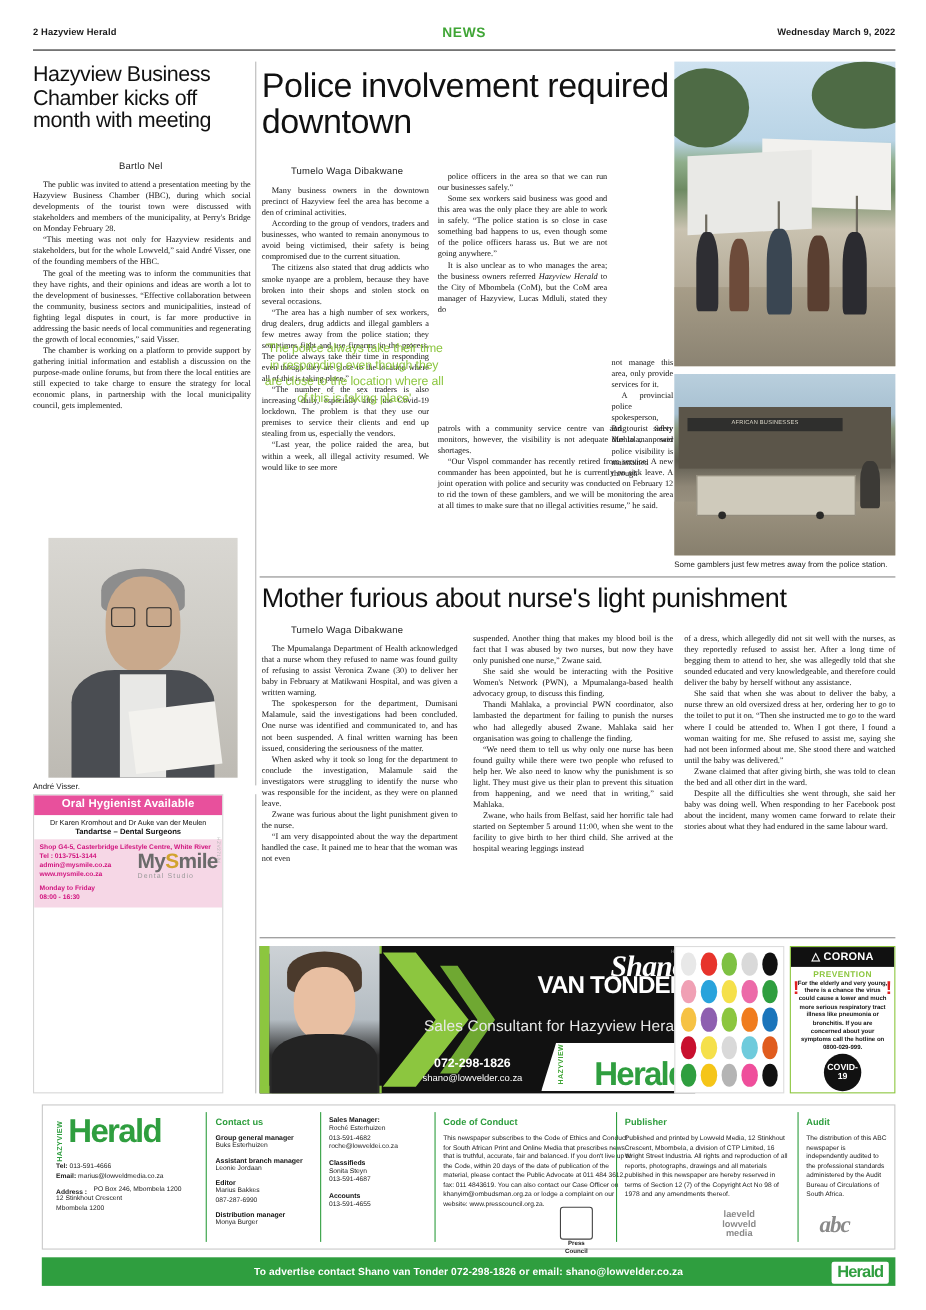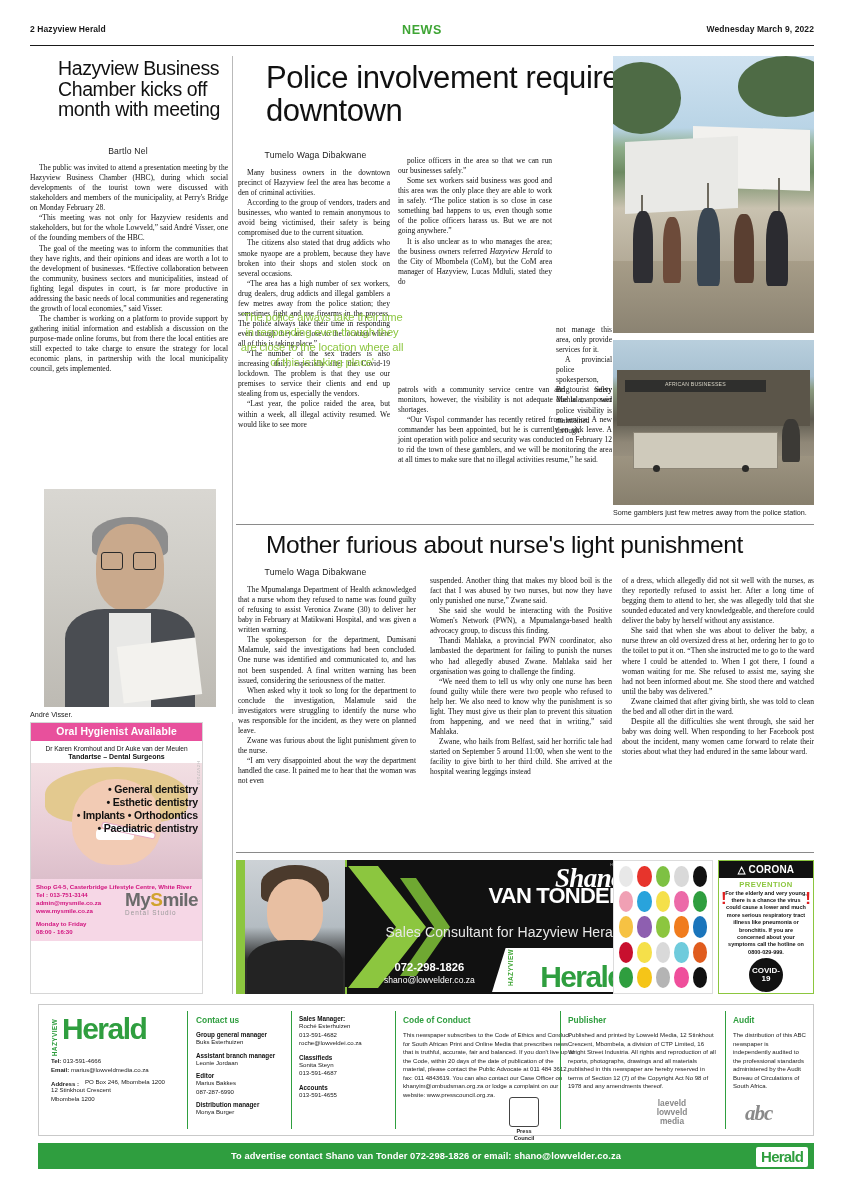--- a/index.html
+++ b/index.html
@@ -31,21 +31,20 @@
 
   
   .vrule { position: absolute; background: #b9b9b9; width: 1px; }
   .hrule { position: absolute; background: #8a8a8a; height: 1px; }
 
   
   .hl-sans {
     font-family: "Liberation Sans", sans-serif;
     font-weight: 400; color:#111; line-height: 1.06;
     letter-spacing: -0.4px;
-    margin-left: 28px;
   }
   .byline {
     font-family: "Liberation Sans", sans-serif;
     font-size: 8.6px; color:#222; text-align:center; letter-spacing:.2px;
   }
   .body-col {
     font-family: "Liberation Serif", serif;
     font-size: 7.55px; line-height: 1.335; color:#111;
     text-align: justify; hyphens: none;
   }
@@ -234,32 +233,20 @@
     <div class="body"></div>
       <div class="shirt"></div>
       <div class="paper"></div>
   </div>
   <div class="caption" style="left:30px;top:710px;width:200px;">André Visser.</div>
 
   <div class="ad-dental" style="left:30px;top:722px;width:173px;height:272px;">
     <div class="dental-band">Oral Hygienist Available</div>
     <div class="dental-docs">Dr Karen Kromhout and Dr Auke van der Meulen</div>
     <div class="dental-sub">Tandartse – Dental Surgeons</div>
-    <div class="dental-photo">
-      <div class="hairL"></div>
-        <div class="face"></div>
-      <div class="mouth"></div>
-        <div class="brush"></div>
-      <div class="dental-list">
-        <div>• General dentistry</div>
-        <div>• Esthetic dentistry</div>
-        <div>• Implants • Orthodontics</div>
-        <div>• Paediatric dentistry</div>
-      </div>
-    </div>
     <div class="dental-foot">
       <div class="info">
         <div>Shop G4-5, Casterbridge Lifestyle Centre, White River</div>
         <div>Tel : 013-751-3144</div>
         <div>admin@mysmile.co.za</div>
         <div>www.mysmile.co.za</div>
       </div>
       <div class="hours">
         <div>Monday to Friday</div>
         <div>08:00 - 16:30</div>

